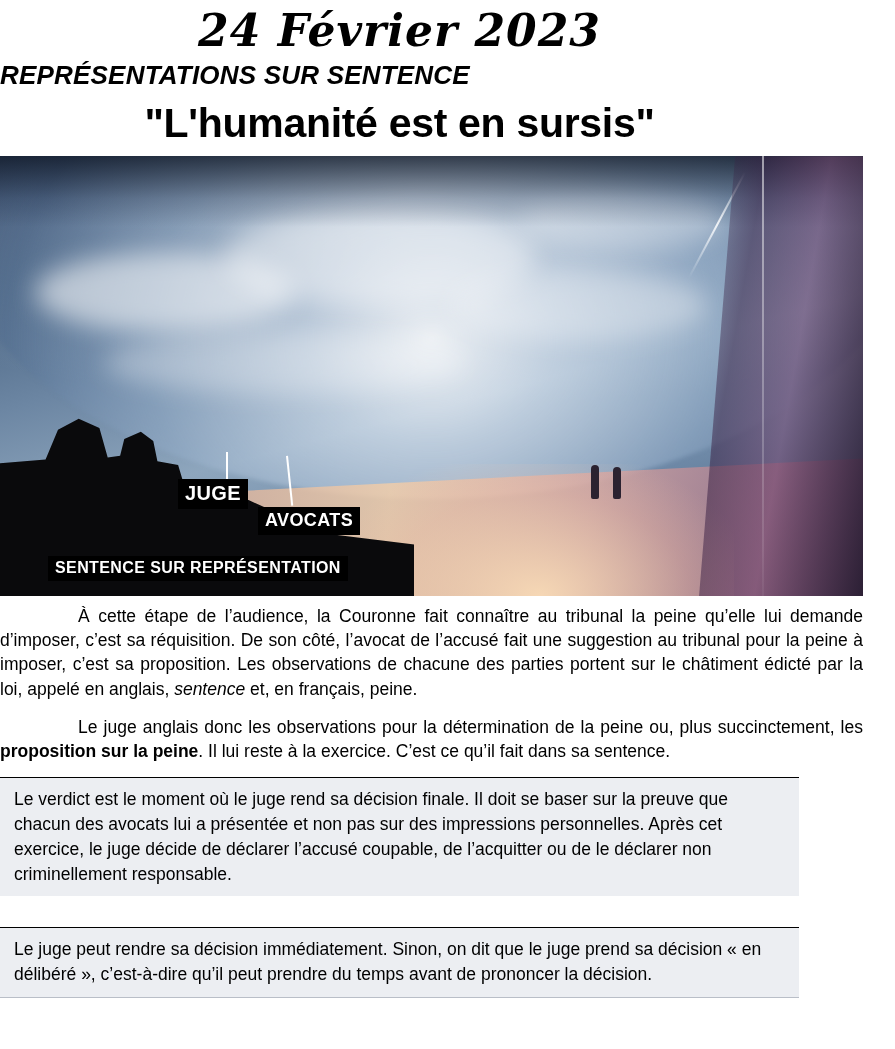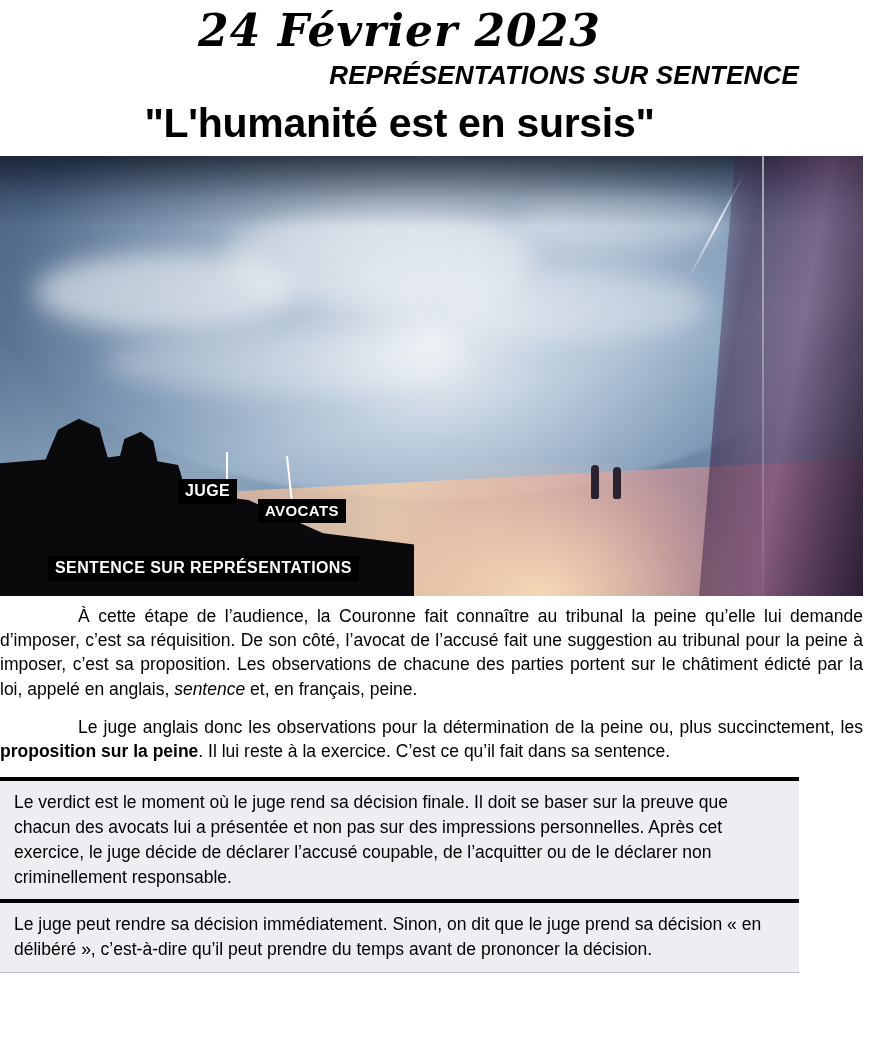--- a/index.html
+++ b/index.html
@@ -26,21 +26,21 @@
     text-align: center;
     font-family: "DejaVu Serif", serif;
     font-style: italic;
     font-weight: 700;
     font-size: 44px;
     line-height: 1.05;
     letter-spacing: 1px;
     padding-top: 8px;
   }
   .kicker {
-    text-align: right;
+    text-align: left;
     font-family: "Liberation Sans", sans-serif;
     font-weight: 700;
     font-style: italic;
     font-size: 26px;
     letter-spacing: 0.2px;
     margin-top: 6px;
   }
   .headline {
     text-align: center;
     font-family: "Liberation Sans", sans-serif;
@@ -154,22 +154,22 @@
   .lbl {
     position: absolute;
     background: #000000;
     color: #ffffff;
     font-family: "Liberation Sans", sans-serif;
     font-weight: 700;
     letter-spacing: 0.4px;
     padding: 3px 7px 4px 7px;
     white-space: nowrap;
   }
-  .lbl-juge { left: 178px; top: 323px; font-size: 16px; }
-  .lbl-avocats { left: 258px; top: 343px; font-size: 15px; }
+  .lbl-juge { left: 178px; top: 323px; font-size: 20px; }
+  .lbl-avocats { left: 258px; top: 351px; font-size: 18px; }
   .lbl-sentence { left: 48px; top: 400px; font-size: 16px; }
   .leader {
     position: absolute;
     background: #ffffff;
     width: 1.5px;
     transform-origin: top center;
   }
   .leader-1 { left: 226px; top: 296px; height: 27px; transform: rotate(0deg); }
   .leader-2 { left: 286px; top: 300px; height: 50px; transform: rotate(-6deg); }
 
@@ -185,27 +185,27 @@
     line-height: 1.38;
     margin: 0 0 14px 0;
   }
   p.justified .indent { display: inline-block; width: 78px; }
   p.justified i { }
   p.justified b { font-weight: 700; }
 
   
   .grey-box {
     background: #eceef2;
-    border-top: 4px solid #000000;
+    border-top: 1px solid #000000;
     padding: 9px 22px 10px 14px;
     font-family: "Liberation Sans", sans-serif;
     font-size: 17.5px;
     line-height: 1.42;
   }
-  .grey-box.last { border-bottom: 1px solid #b9bec7; }
+  .grey-box.last { border-bottom: 1px solid #b9bec7; margin-top: 31px; }
   .grey-box p { margin: 0; }
 </style>
 </head>
 <body>
 
 <div class="page">
 
   <div class="date-line">24 Février 2023</div>
   <div class="kicker">REPRÉSENTATIONS SUR SENTENCE</div>
   <h1 class="headline">"L'humanité est en sursis"</h1>
@@ -226,21 +226,21 @@
     <div class="pillar-edge"></div>
     <div class="silhouette"></div>
     <div class="figure-people">
       <div class="person p1"></div>
       <div class="person p2"></div>
     </div>
     <div class="leader leader-1"></div>
     <div class="leader leader-2"></div>
     <div class="lbl lbl-juge">JUGE</div>
     <div class="lbl lbl-avocats">AVOCATS</div>
-    <div class="lbl lbl-sentence">SENTENCE SUR REPRÉSENTATIONS</div>
+    <div class="lbl lbl-sentence">SENTENCE SUR REPRÉSENTATION</div>
   </div>
 
   <div class="body-wrap">
     <p class="justified">
       <span class="indent"></span><span>À cette étape de l’audience, la Couronne fait connaître au tribunal la peine qu’elle lui demande d’imposer, c’est sa réquisition. De son côté, l’avocat de l’accusé fait une suggestion au tribunal pour la peine à imposer, c’est sa proposition. Les observations de chacune des parties portent sur le châtiment édicté par la loi, appelé en anglais, </span><i>sentence</i><span> et, en français, peine.</span>
     </p>
     <p class="justified">
       <span class="indent"></span><span>Le juge anglais donc les observations pour la détermination de la peine ou, plus succinctement, les </span><b>proposition sur la peine</b><span>. Il lui reste à la exercice. C’est ce qu’il fait dans sa sentence.</span>
     </p>
   </div>

